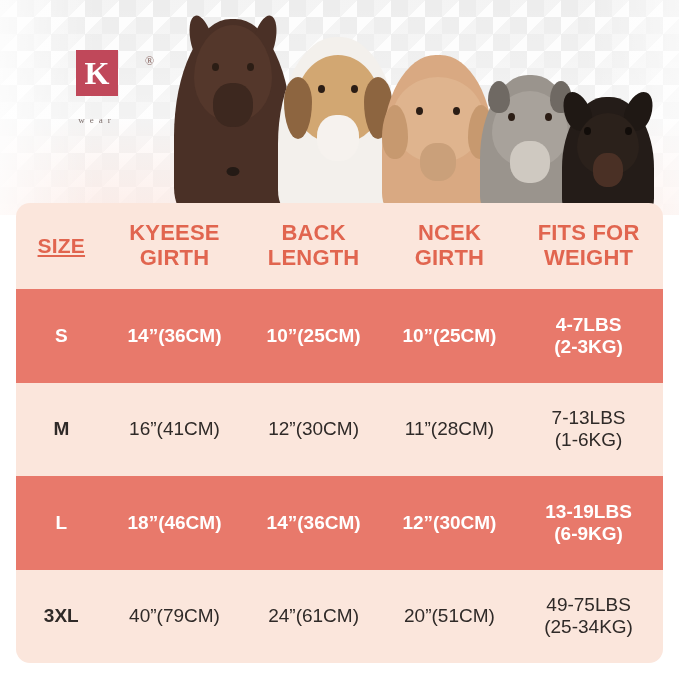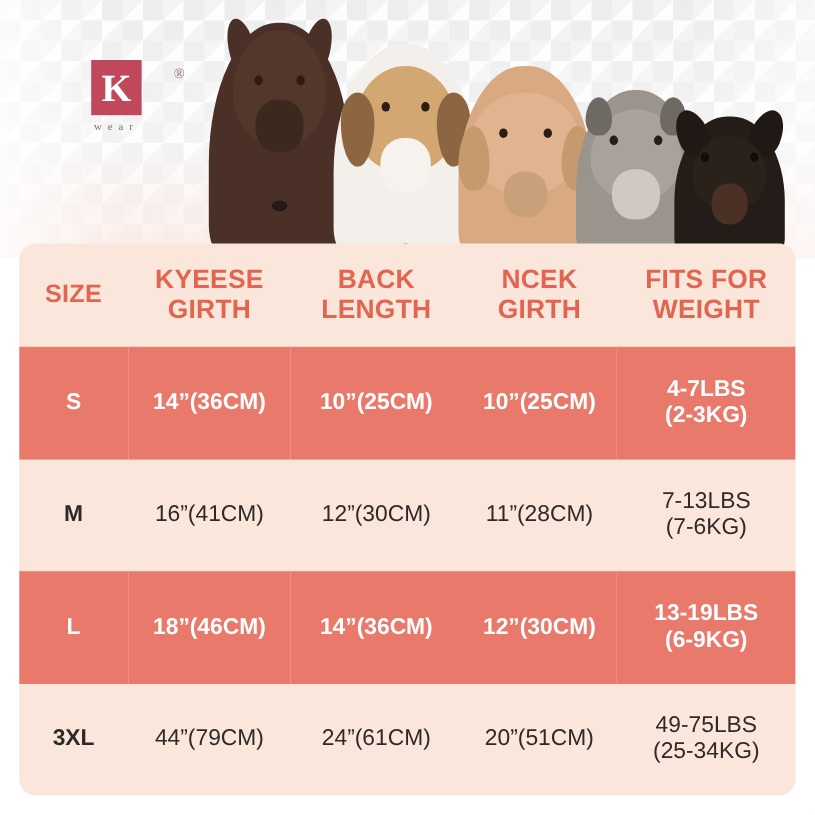--- a/index.html
+++ b/index.html
@@ -63,21 +63,21 @@
     font-family: "Liberation Serif", serif;
   }
   .logo-word {
     margin-top: 10px;
     font-family: "Liberation Serif", serif;
     font-size: 29px;
     letter-spacing: 3px;
     color: #4a3c3a;
   }
   .logo-sub {
-    margin-top: 4px;
+    margin-top: 19px;
     font-family: "Liberation Serif", serif;
     font-size: 9px;
     letter-spacing: 5px;
     color: #7d6f6c;
   }
 
   
   .dogs {
     position: absolute; left: 150px; top: 0; width: 529px; height: 215px;
   }
@@ -188,21 +188,21 @@
     font-size: 19px;
     line-height: 1.15;
     color: #2f2a28;
     vertical-align: middle;
     padding: 0 3px;
     white-space: pre-line;
   }
   tbody td.size-cell { font-weight: bold; font-size: 19px; }
   tbody tr.alt { background: #e8796b; }
   tbody tr.alt td { color: #ffffff; font-weight: bold; }
-  .col-size   { width: 14%; }
+  .col-size   { width: 14%; text-decoration: underline; }
   .col-chest  { width: 21%; }
   .col-back   { width: 22%; }
   .col-neck   { width: 20%; }
   .col-weight { width: 23%; }
 </style>
 </head>
 <body>
 
 <div id="page">
 
@@ -307,33 +307,33 @@
           <td>10”(25CM)</td>
           <td>4-7LBS
 (2-3KG)</td>
         </tr>
         <tr>
           <td class="size-cell">M</td>
           <td>16”(41CM)</td>
           <td>12”(30CM)</td>
           <td>11”(28CM)</td>
           <td>7-13LBS
-(7-6KG)</td>
+(1-6KG)</td>
         </tr>
         <tr class="alt">
           <td class="size-cell">L</td>
           <td>18”(46CM)</td>
           <td>14”(36CM)</td>
           <td>12”(30CM)</td>
           <td>13-19LBS
 (6-9KG)</td>
         </tr>
         <tr>
           <td class="size-cell">3XL</td>
-          <td>44”(79CM)</td>
+          <td>40”(79CM)</td>
           <td>24”(61CM)</td>
           <td>20”(51CM)</td>
           <td>49-75LBS
 (25-34KG)</td>
         </tr>
       </tbody>
     </table>
   </div>
 
 </div>

